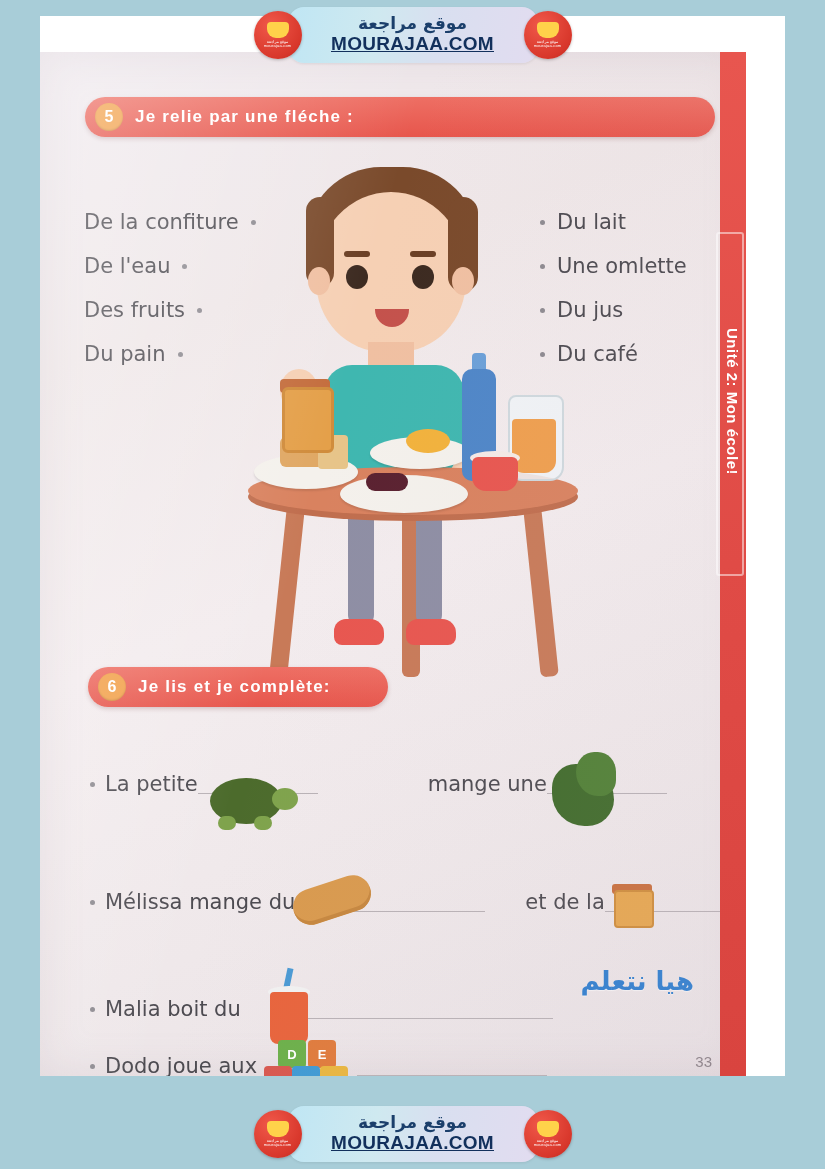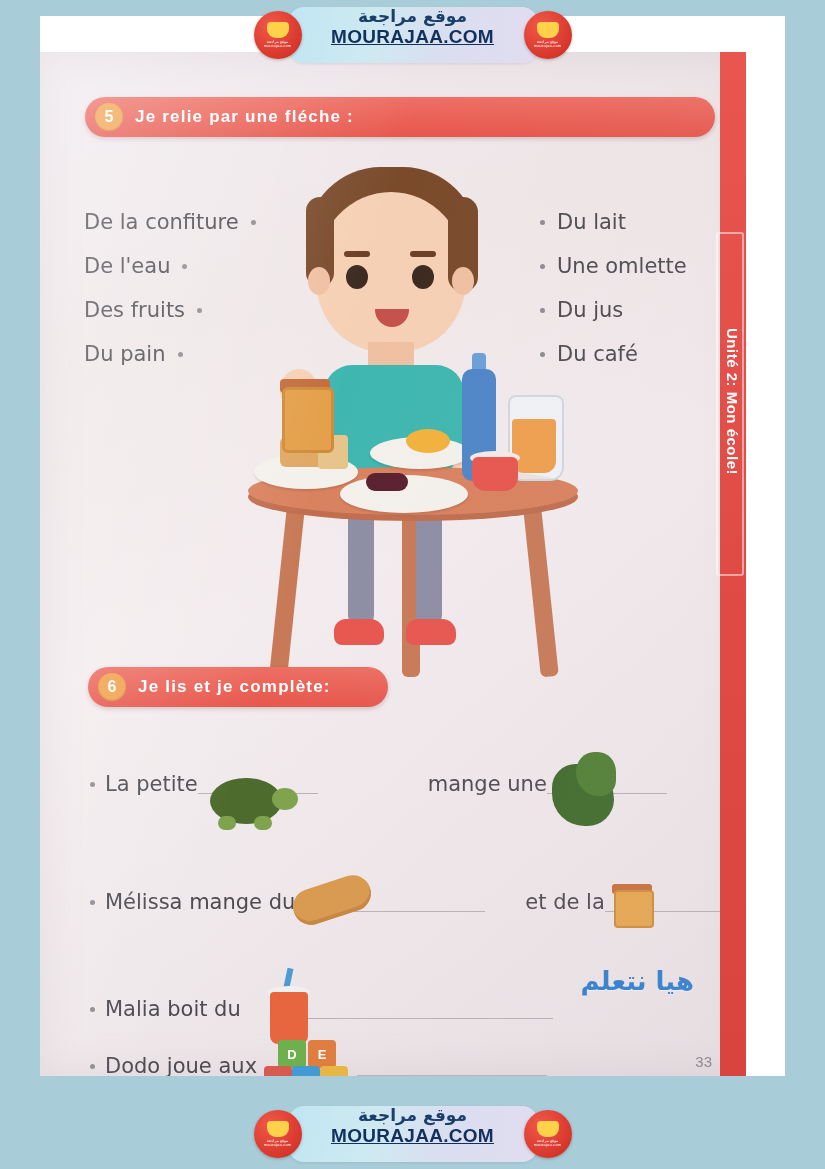--- a/index.html
+++ b/index.html
@@ -31,21 +31,21 @@
   .banner-bottom { bottom: 0; }
 
   .banner-pill {
     width: 250px;
     height: 56px;
     border-radius: 16px;
     background: linear-gradient(100deg, #bfe6f4 0%, #cfe9f0 35%, #d9dff0 60%, #e2dcf0 100%);
     display: flex;
     flex-direction: column;
     align-items: center;
-    justify-content: flex-start;
+    justify-content: center;
     box-shadow: 0 1px 3px rgba(0,0,0,0.08);
   }
   .banner-pill .ar {
     font-family: "DejaVu Sans", sans-serif;
     font-size: 17px;
     font-weight: bold;
     color: #1b3f6b;
     direction: rtl;
     line-height: 1.1;
   }

